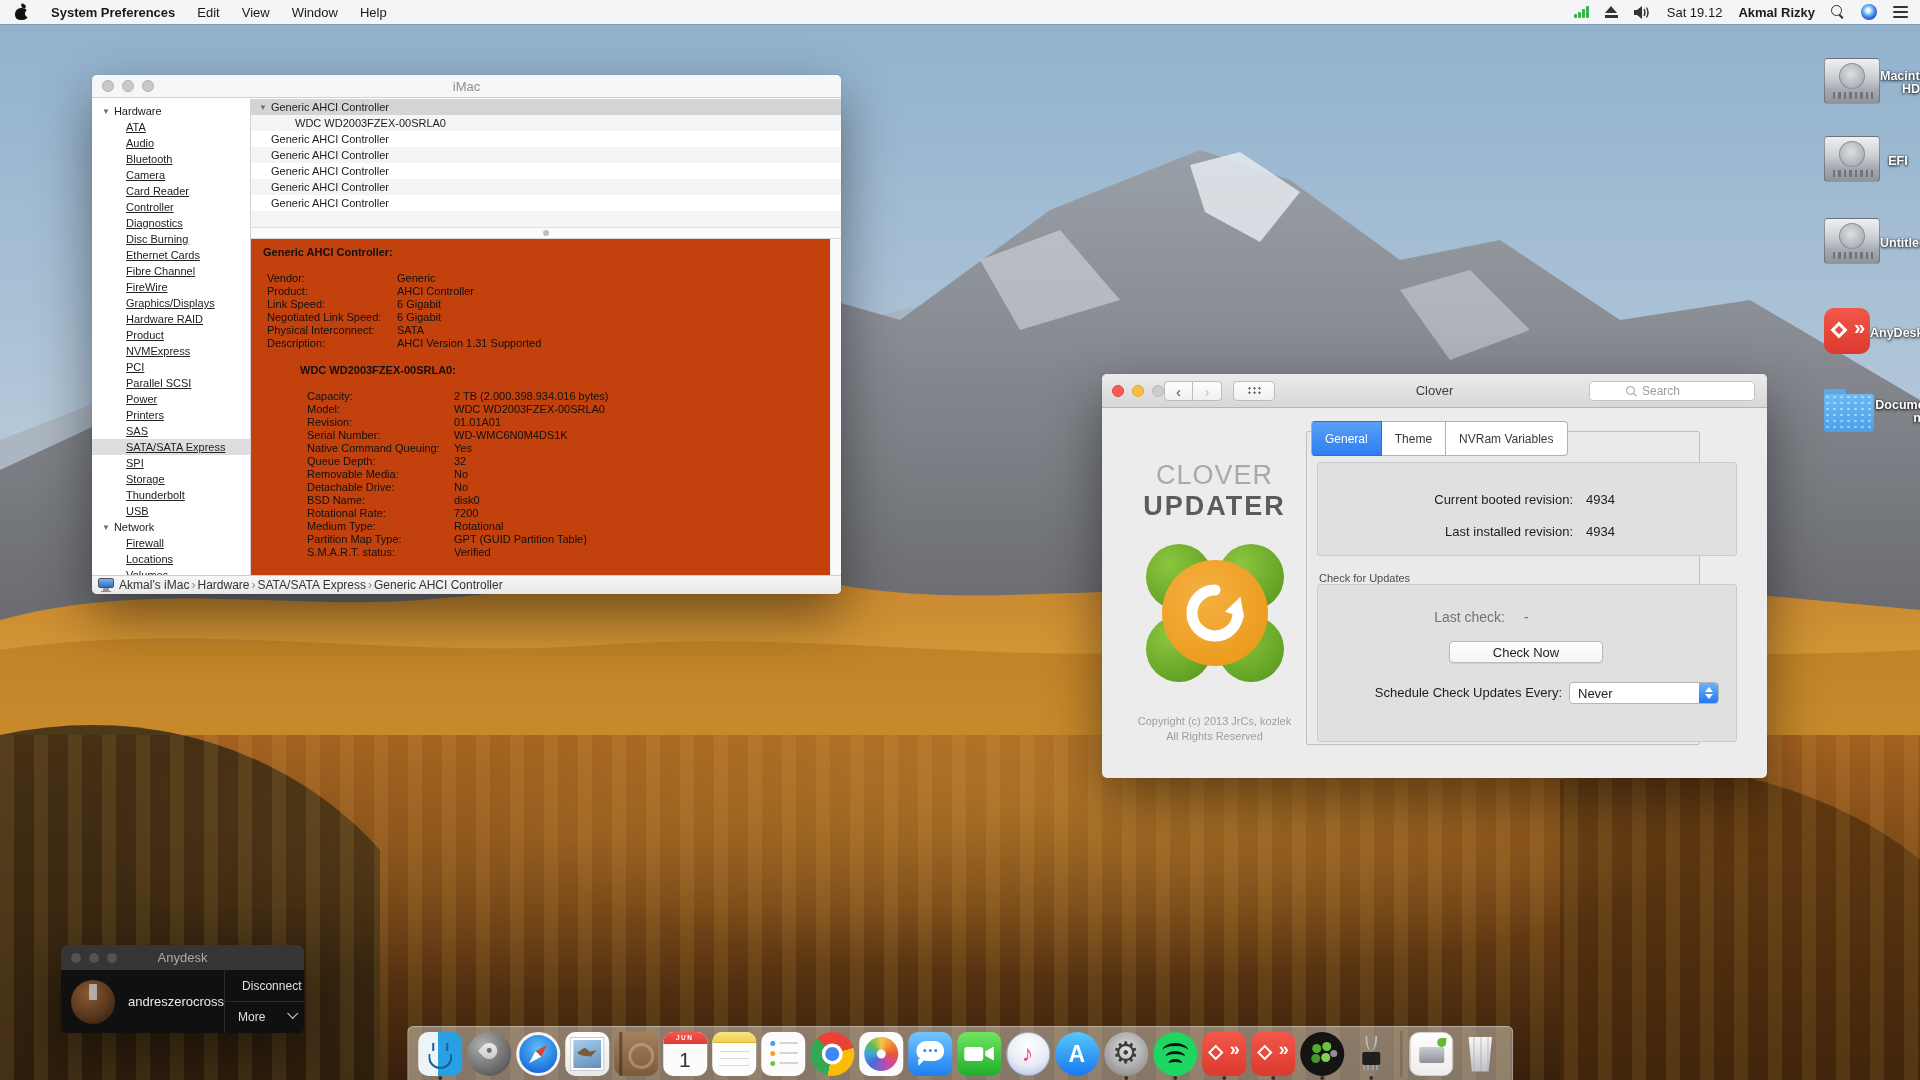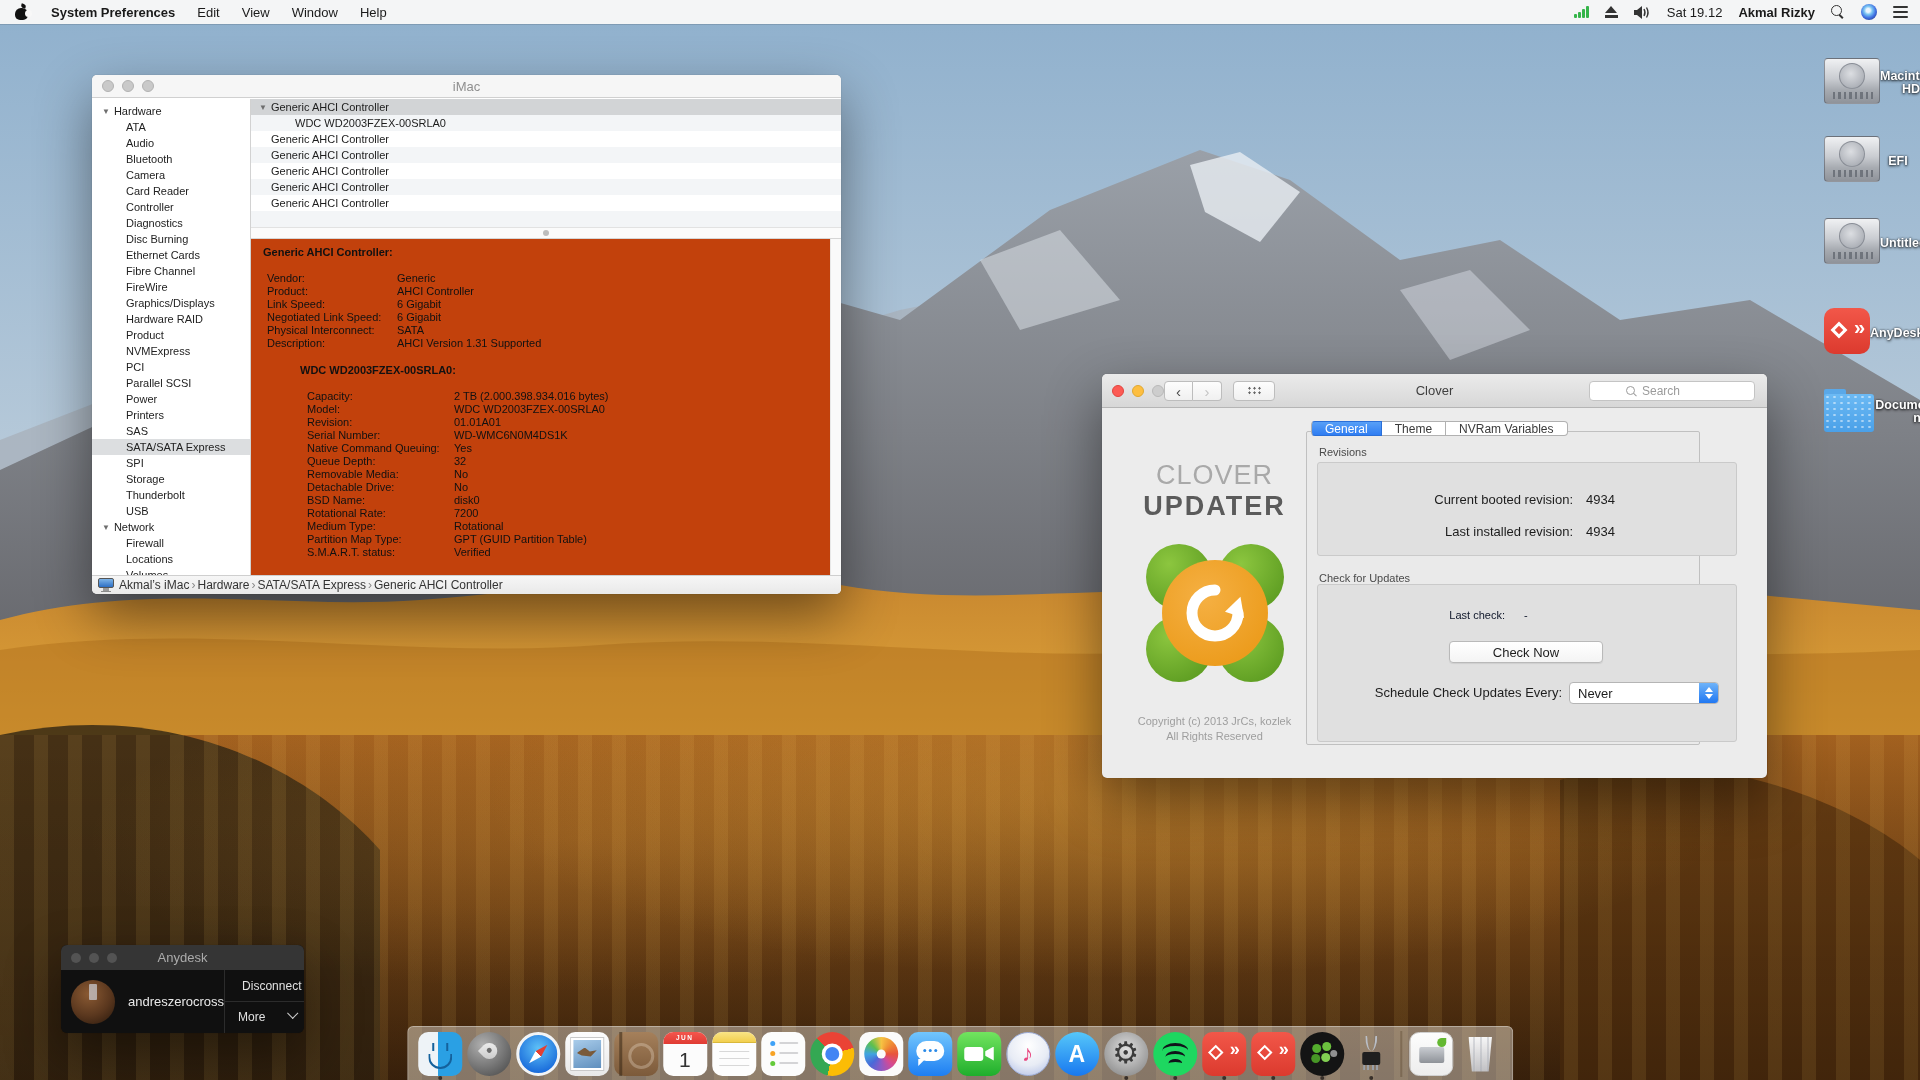--- a/index.html
+++ b/index.html
@@ -54,21 +54,21 @@
   .tl.gray { background:#cdcdcd; border:1px solid #b9b9b9; }
 
   
   .sysinfo { left:92px; top:75px; width:749px; height:519px; background:#fff; z-index:10; }
   .sysinfo .titlebar { position:relative; height:23px; background:#f6f6f6; border-bottom:1px solid #d0d0d0; border-radius:5px 5px 0 0; }
   .sysinfo .title { text-align:center; line-height:23px; font-size:13px; color:#8f8f8f; }
   .si-body { position:absolute; top:24px; bottom:19px; left:0; right:0; display:flex; }
   .si-sidebar { width:159px; border-right:1px solid #d2d2d2; padding-top:4px; overflow:hidden; background:#fff; }
   .sb-row { height:16px; display:flex; align-items:center; font-size:11px; color:#222; white-space:nowrap; }
   .sb-section { padding-left:10px; }
-  .sb-child { padding-left:34px; }
+  .sb-child { padding-left:34px;text-decoration:underline; }
   .sb-row.selected { background:#dcdee0; }
   .disclosure { font-size:8px; color:#6e6e6e; margin-right:4px; }
   .si-main { flex:1; display:flex; flex-direction:column; position:relative; }
   .tree-header { height:18px; background:linear-gradient(#f7f7f7,#ededed); border-bottom:1px solid #d8d8d8;
     display:flex; align-items:center; justify-content:space-between; padding:0 10px 0 8px; font-size:11px; color:#333; }
   .tree-chevron { width:7px; height:7px; border-left:1.5px solid #8a8a8a; border-top:1.5px solid #8a8a8a; transform:rotate(45deg) translateY(2px); }
   .tree-rows { height:128px; overflow:hidden; }
   .tree-row { height:16px; display:flex; align-items:center; font-size:11px; color:#1c1c1c; }
   .tree-row.stripe { background:#f3f5f7; }
   .tree-row.selected { background:#d2d4d6; }
@@ -111,34 +111,34 @@
   .sf-placeholder { font-size:12px; color:#9b9b9b; }
   .cl-branding { position:absolute; left:0; top:34px; width:225px; bottom:0; text-align:center; }
   .cl-name1 { margin-top:52px; font-size:27px; letter-spacing:1px; color:#a9a9a9; }
   .cl-name2 { font-size:27px; font-weight:bold; letter-spacing:2px; color:#5b5b5b; }
   .cl-logo { position:relative; width:150px; height:150px; margin:16px auto 0; }
   .leaf { position:absolute; width:66px; height:66px; border-radius:50%; background:radial-gradient(circle at 35% 30%, #8cc63f, #61a024 75%); }
   .leaf.nw{left:6px;top:6px} .leaf.ne{right:6px;top:6px} .leaf.sw{left:6px;bottom:6px} .leaf.se{right:6px;bottom:6px}
   .cl-center { position:absolute; left:50%; top:50%; transform:translate(-50%,-50%); width:106px; height:106px; border-radius:50%; background:radial-gradient(circle at 40% 35%, #f5b043, #ec9c1d 75%); display:flex; align-items:center; justify-content:center; }
   .cl-copy { margin-top:26px; font-size:11px; line-height:15px; color:#9e9e9e; }
   .cl-tabs { position:absolute; left:209px; top:47px; display:flex; z-index:2; }
-  .tab { height:15px; padding:0 13px; background:#fff; border:1px solid #b1b1b1; border-left:none; font-size:12px; color:#3a3a3a; display:flex; align-items:center; }
+  .tab { height:35px; padding:0 13px; background:#fff; border:1px solid #b1b1b1; border-left:none; font-size:12px; color:#3a3a3a; display:flex; align-items:center; }
   .tab:first-child { border-left:1px solid #b1b1b1; border-radius:4px 0 0 4px; }
   .tab:last-child { border-radius:0 4px 4px 0; }
   .tab-selected { background:linear-gradient(#58a0f7,#2f7df2); border-color:#2a6fd8; color:#fff; }
   .cl-box { position:absolute; left:204px; top:57px; width:394px; height:314px; border:1px solid #c0c0c0; border-radius:2px; background:#eaeaea; }
   .group-label { position:absolute; left:12px; font-size:11px; color:#4a4a4a; }
   .lbl-rev { top:14px; } .lbl-upd { top:140px; }
   .groupbox { position:absolute; left:10px; width:420px; background:#e0e0e0; border:1px solid #cacaca; border-radius:3px; }
   .gb-rev { top:30px; height:94px; padding-top:20px; }
   .rev-row { display:flex; height:32px; align-items:center; font-size:13px; color:#1d1d1d; }
   .rev-label { width:255px; text-align:right; }
   .rev-value { margin-left:13px; }
   .gb-upd { top:152px; height:158px; }
-  .lastcheck-row { position:absolute; top:24px; left:0; display:flex; font-size:11px; color:#0f172a; }
+  .lastcheck-row { position:absolute; top:24px; left:0; display:flex; font-size:14px; color:#737373; }
   .lc-label { width:187px; text-align:right; }
   .lc-value { margin-left:19px; }
   .check-btn { position:absolute; left:131px; top:56px; width:154px; height:22px; background:linear-gradient(#fff,#f4f4f4); border:1px solid #b9b9b9; border-radius:4px; font-size:13px; color:#1d1d1d; display:flex; align-items:center; justify-content:center; box-shadow:0 1px 1px rgba(0,0,0,.08); }
   .sched-row { position:absolute; top:97px; left:0; right:0; height:22px; font-size:13px; color:#1d1d1d; }
   .sched-label { position:absolute; left:0; width:244px; text-align:right; line-height:22px; }
   .popup { position:absolute; left:251px; top:0; width:150px; height:22px; background:#fff; border:1px solid #b5b5b5; border-radius:4px; display:flex; align-items:center; }
   .popup-value { flex:1; padding-left:8px; font-size:13px; color:#1d1d1d; }
   .popup-cap { width:19px; height:20px; border-radius:0 3px 3px 0; background:linear-gradient(#6eb3f9,#2178f2); position:relative; }
   .popup-cap:before { content:''; position:absolute; left:5.5px; top:4px; border-left:4px solid transparent; border-right:4px solid transparent; border-bottom:5px solid #fff; }
   .popup-cap:after { content:''; position:absolute; left:5.5px; bottom:4px; border-left:4px solid transparent; border-right:4px solid transparent; border-top:5px solid #fff; }

